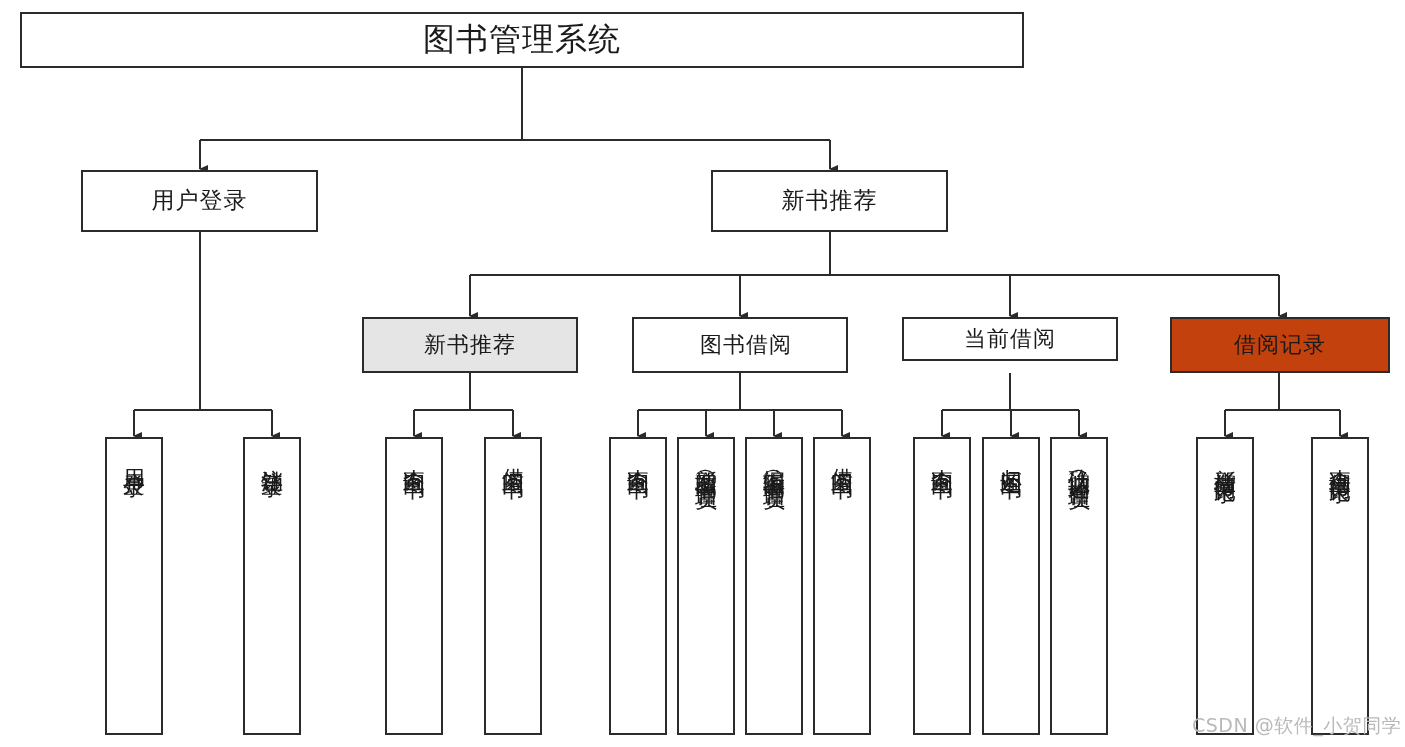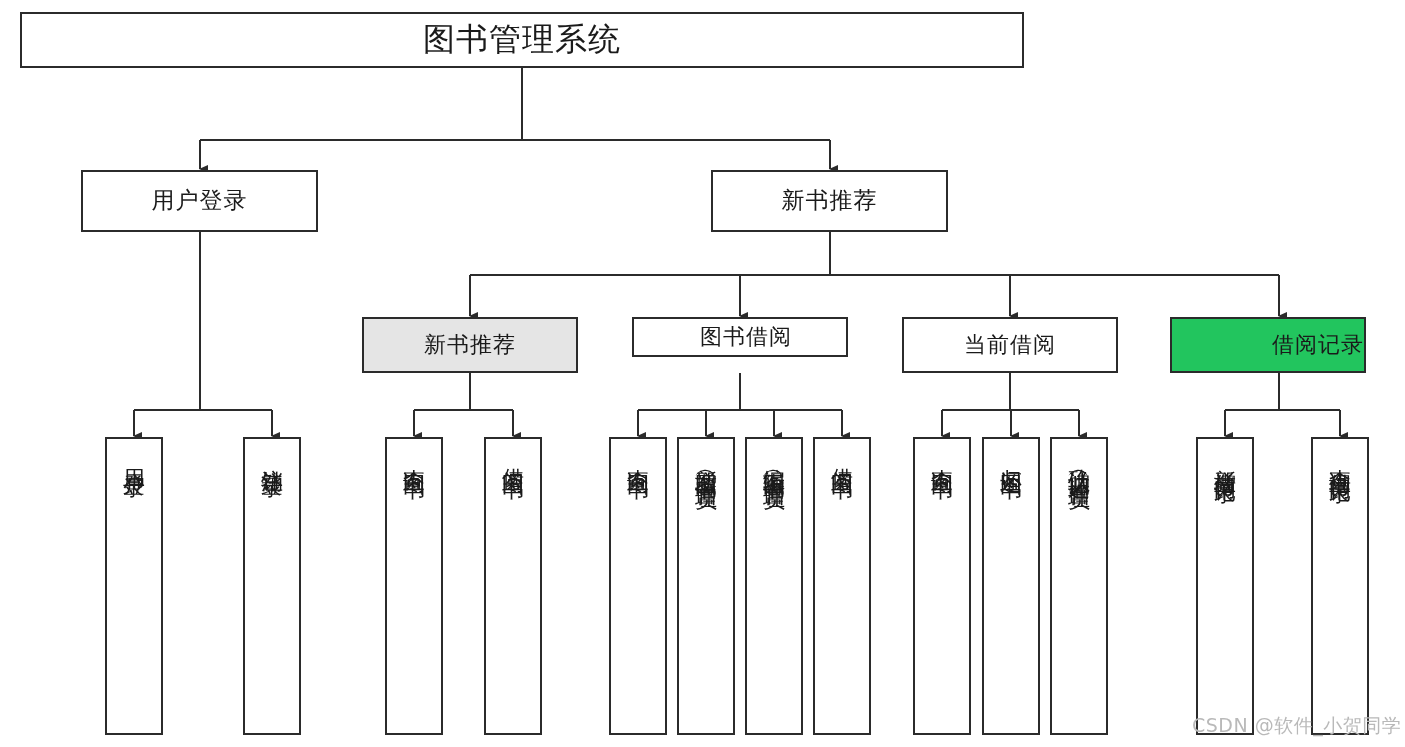--- a/index.html
+++ b/index.html
@@ -124,27 +124,27 @@
       </div>
       <div class="node h lvl1" style="left: 81px; top: 170px; width: 237px; height: 62px; border-color: rgb(43, 43, 43); background: rgb(255, 255, 255); color: rgb(26, 26, 26);">
         <span class="lbl">用户登录</span>
       </div>
       <div class="node h lvl1" style="left: 711px; top: 170px; width: 237px; height: 62px; border-color: rgb(43, 43, 43); background: rgb(255, 255, 255); color: rgb(26, 26, 26);">
         <span class="lbl">新书推荐</span>
       </div>
       <div class="node h lvl2" style="left: 362px; top: 317px; width: 216px; height: 56px; border-color: rgb(43, 43, 43); background: #e5e5e5; color: rgb(26, 26, 26);">
         <span class="lbl">新书推荐</span>
       </div>
-      <div class="node h lvl2" style="left: 632px; top: 317px; width: 216px; height: 40px; border-color: rgb(43, 43, 43); background: rgb(255, 255, 255); color: rgb(26, 26, 26); padding-left: 12px;">
+      <div class="node h lvl2" style="left: 632px; top: 317px; width: 216px; height: 56px; border-color: rgb(43, 43, 43); background: rgb(255, 255, 255); color: rgb(26, 26, 26); padding-left: 12px;">
         <span class="lbl">图书借阅</span>
       </div>
-      <div class="node h lvl2" style="left: 902px; top: 317px; width: 216px; height: 56px; border-color: rgb(43, 43, 43); background: rgb(255, 255, 255); color: rgb(26, 26, 26);">
+      <div class="node h lvl2" style="left: 902px; top: 317px; width: 216px; height: 44px; border-color: rgb(43, 43, 43); background: rgb(255, 255, 255); color: rgb(26, 26, 26);">
         <span class="lbl">当前借阅</span>
       </div>
-      <div class="node h lvl2" style="left: 1170px; top: 317px; width: 196px; height: 56px; border-color: rgb(43, 43, 43); background: #22c55e; color: rgb(26, 26, 26); justify-content: flex-end;">
+      <div class="node h lvl2" style="left: 1170px; top: 317px; width: 220px; height: 56px; border-color: rgb(43, 43, 43); background: #c2410c; color: rgb(26, 26, 26);">
         <span class="lbl">借阅记录</span>
       </div>
       <div class="node v lvl3" style="left: 105px; top: 437px; width: 58px; height: 298px; border-color: rgb(43, 43, 43); background: rgb(255, 255, 255); color: rgb(26, 26, 26);">
         <span class="lbl">用户登录</span>
       </div>
       <div class="node v lvl3" style="left: 243px; top: 437px; width: 58px; height: 298px; border-color: rgb(43, 43, 43); background: rgb(255, 255, 255); color: rgb(26, 26, 26);">
         <span class="lbl">注销登录</span>
       </div>
       <div class="node v lvl3" style="left: 385px; top: 437px; width: 58px; height: 298px; border-color: rgb(43, 43, 43); background: rgb(255, 255, 255); color: rgb(26, 26, 26);">
         <span class="lbl">查询图书</span>

